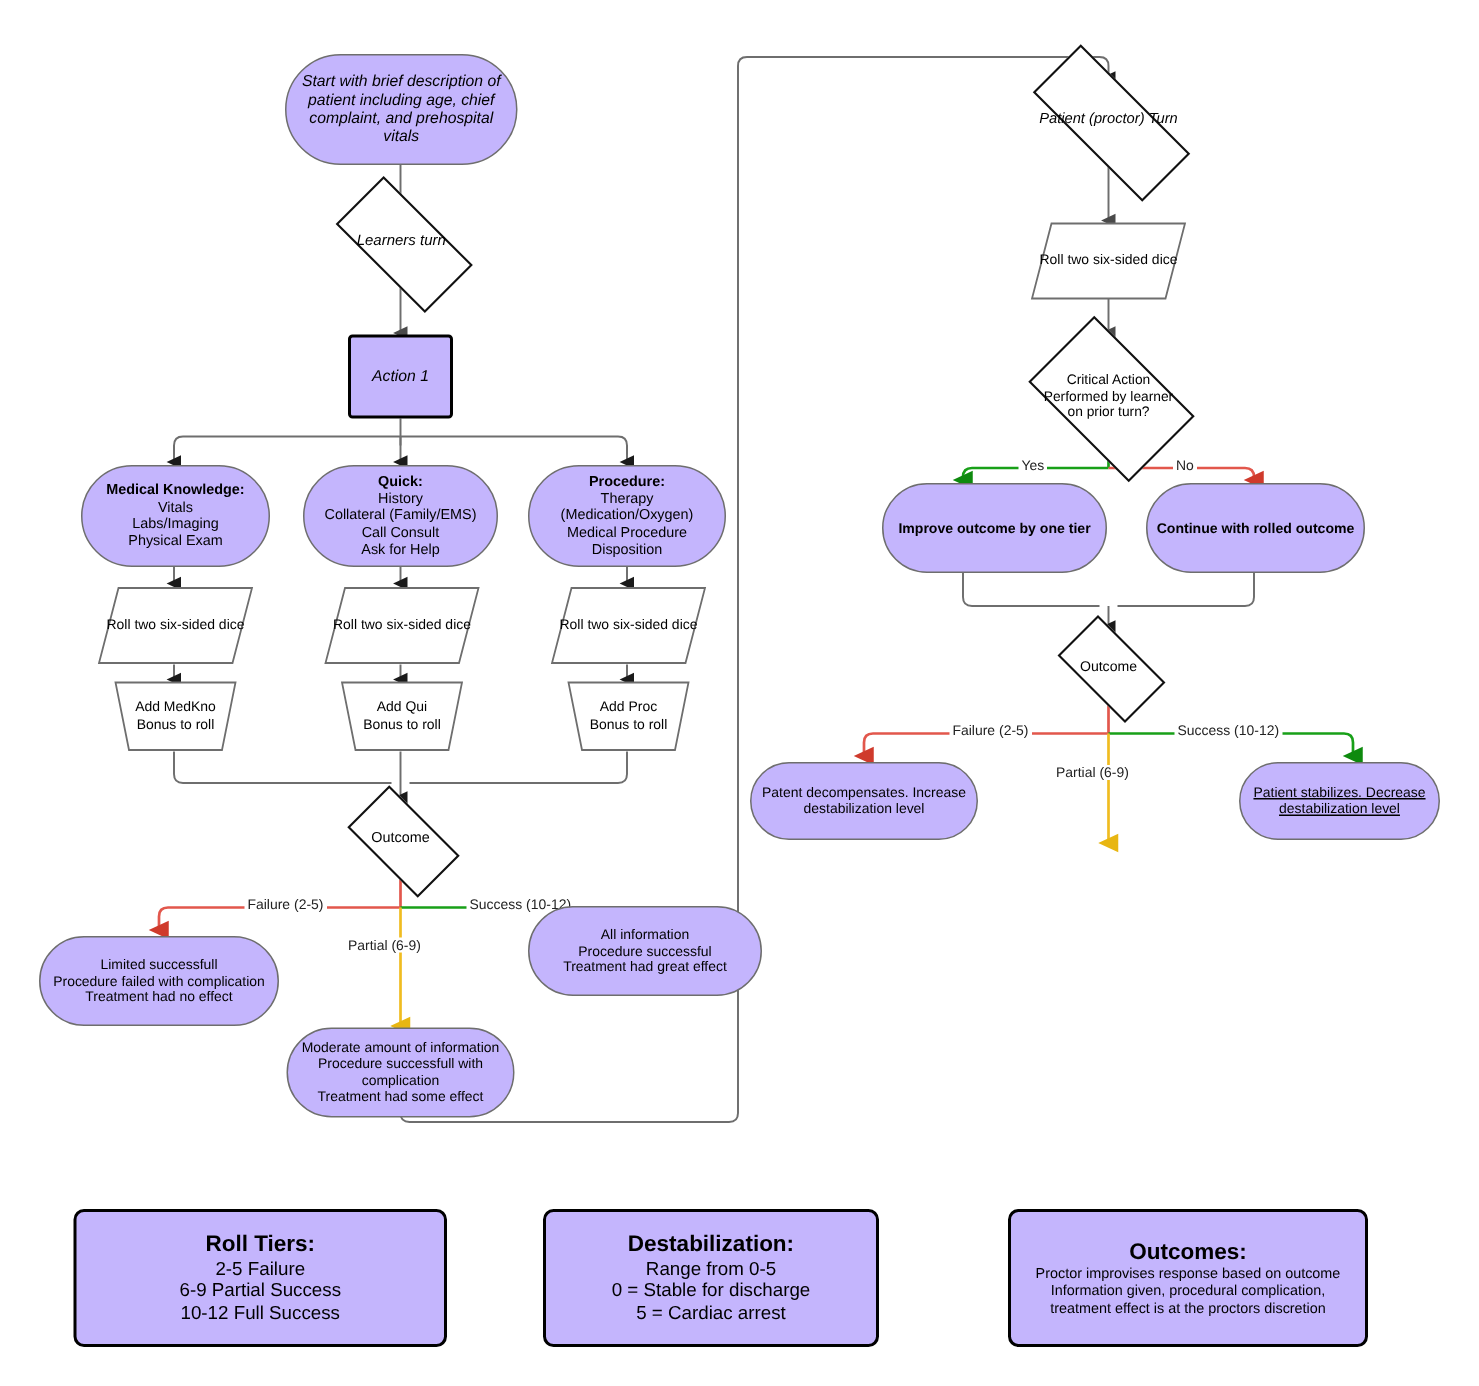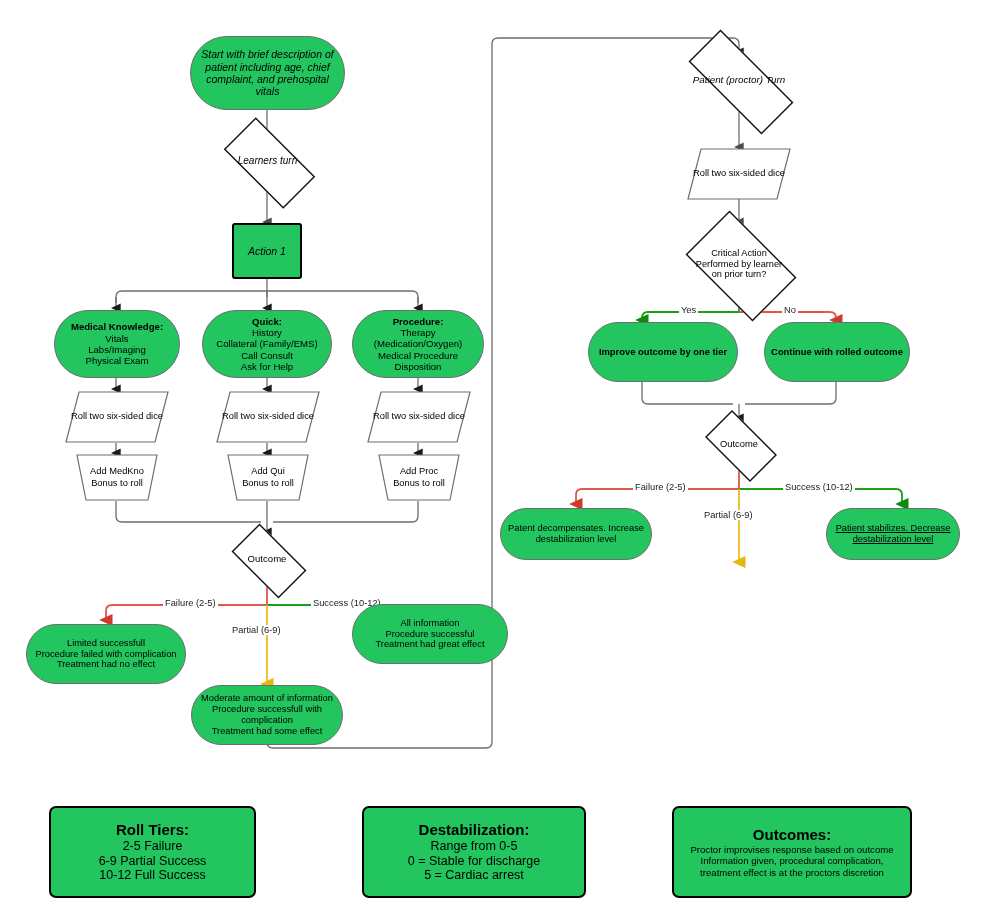--- a/index.html
+++ b/index.html
@@ -1,21 +1,21 @@
 <!DOCTYPE html>
 <html><head>
 <meta charset="utf-8">
 <style>
   html,body{margin:0;padding:0;background:#ffffff;}
   body{width:986px;height:924px;font-family:"Liberation Sans",sans-serif;color:#000;}
   #canvas{position:relative;width:986px;height:924px;overflow:hidden;background:#fff;}
   svg.edges{position:absolute;left:0;top:0;width:986px;height:924px;pointer-events:none;}
 
   .node{position:absolute;box-sizing:border-box;display:flex;align-items:center;
-        justify-content:center;text-align:center;background:#22c55e;}
+        justify-content:center;text-align:center;background:#c4b5fd;}
   .node .txt{line-height:1.18;white-space:pre-line;padding:0 4px;}
 
   
   .pill{border:1.4px solid #6e6e6e;border-radius:999px;}
   .pill.thin{border-width:1.2px;}
 
   
   .diamond{background:transparent;}
   .diamond .dshape{position:absolute;left:0;top:0;width:100%;height:100%;
         background:#fff;border:2.6px solid #111;transform:rotate(45deg) scale(.707);}
@@ -259,21 +259,21 @@
   <span class="edge-label" style="left:702px;top:510px;font-size:9.3px;">Partial (6-9)</span>
   <span class="edge-label" style="left:783px;top:482px;font-size:9.3px;">Success (10-12)</span>
 
   <div class="node pill thin" style="left:500px;top:508px;width:152px;height:52px;">
     <span class="txt" style="font-size:9.3px;">Patent decompensates. Increase destabilization level</span>
   </div>
   <div class="node pill thin" style="left:826px;top:508px;width:134px;height:52px;text-decoration:underline;">
     <span class="txt" style="font-size:9.3px;">Patient stabilizes. Decrease destabilization level</span>
   </div>
 
-  <div class="node legendbox" style="left:49px;top:806px;width:207px;height:92px;">
+  <div class="node legendbox" style="left:49px;top:806px;width:249px;height:92px;">
     <span class="txt" style="font-size:12.5px;"><b style="font-size:15px;">Roll Tiers:</b><br><span>2-5 Failure
 6-9 Partial Success
 10-12 Full Success</span></span>
   </div>
 
   <div class="node legendbox" style="left:362px;top:806px;width:224px;height:92px;">
     <span class="txt" style="font-size:12.5px;"><b style="font-size:15px;">Destabilization:</b><br><span>Range from 0-5
 0 = Stable for discharge
 5 = Cardiac arrest</span></span>
   </div>

